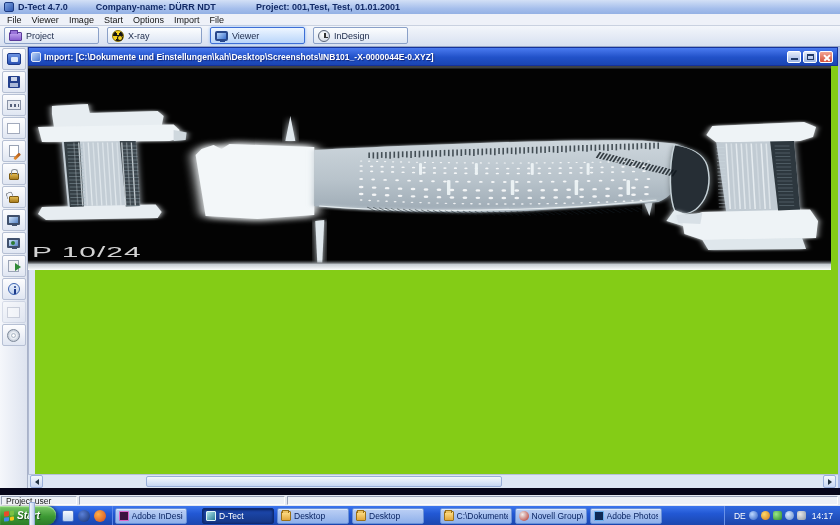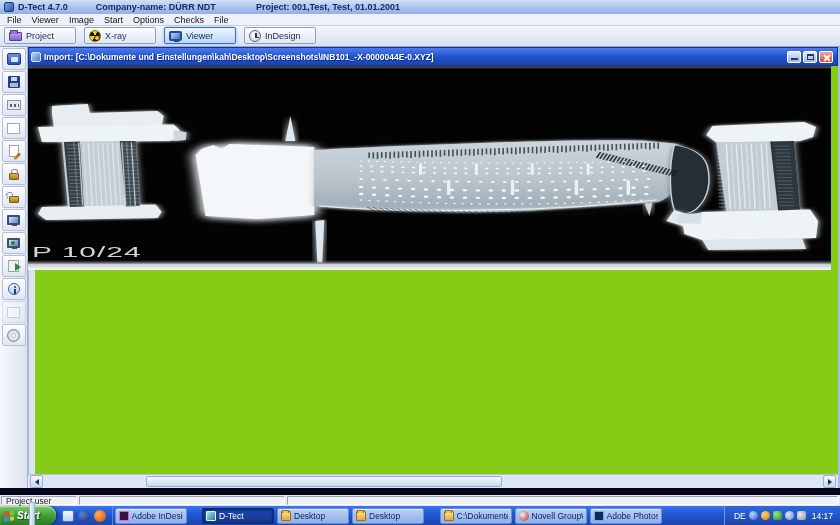--- a/index.html
+++ b/index.html
@@ -17,21 +17,21 @@
   .t-project{margin-left:40px;white-space:nowrap}
 
   
   .menubar{height:12px;background:#eef1f8;border-bottom:1px solid #c9d1e0;
     display:flex;align-items:center;font-size:9px;color:#141414;padding-left:2px;}
   .menu-item{padding:0 5px;cursor:default;}
 
   
   .tabbar{height:21px;background:linear-gradient(#f3f6fb,#d7e0f1);display:flex;align-items:stretch;
     gap:8px;padding:1px 0 2px 4px;border-bottom:1px solid #96a6c6;}
-  .tab{width:72px;display:flex;align-items:center;gap:4px;padding:0 4px;border:1px solid #8aa0c8;
+  .tab{width:95px;display:flex;align-items:center;gap:4px;padding:0 4px;border:1px solid #8aa0c8;
     border-radius:2px;background:linear-gradient(#fcfdfe,#dde6f4);font-size:9px;color:#1c2a4a;}
   .tab.active{background:linear-gradient(#eef6ff,#b9d5fa);border-color:#3d6fd6;
     box-shadow:0 0 3px #86b4f2;}
   .ic{flex:0 0 auto;position:relative;}
   .ic-folder-purple{width:13px;height:9px;background:linear-gradient(#c2a6f0,#8a5fd0);
     border:1px solid #5a3a9a;border-radius:1px;margin-top:2px;}
   .ic-folder-purple::before{content:"";position:absolute;top:-3px;left:0;width:6px;height:3px;
     background:#9a73da;border:1px solid #5a3a9a;border-bottom:none;border-radius:1px 1px 0 0;}
   .ic-radiation{width:12px;height:12px;border-radius:50%;border:1px solid #8a7408;
     background:conic-gradient(#f5d020 0 30deg,#151515 30deg 90deg,#f5d020 90deg 150deg,
@@ -189,21 +189,21 @@
     <span class="t-company">Company-name: DÜRR NDT</span>
     <span class="t-project">Project: 001,Test, Test, 01.01.2001</span>
   </div>
 
   <div class="menubar">
     <span class="menu-item">File</span>
     <span class="menu-item">Viewer</span>
     <span class="menu-item">Image</span>
     <span class="menu-item">Start</span>
     <span class="menu-item">Options</span>
-    <span class="menu-item">Checks</span>
+    <span class="menu-item">Import</span>
     <span class="menu-item">File</span>
   </div>
 
   <div class="tabbar">
     <div class="tab">
       <span class="ic ic-folder-purple"></span>
       <span>Project</span>
     </div>
     <div class="tab">
       <span class="ic ic-radiation"></span>

